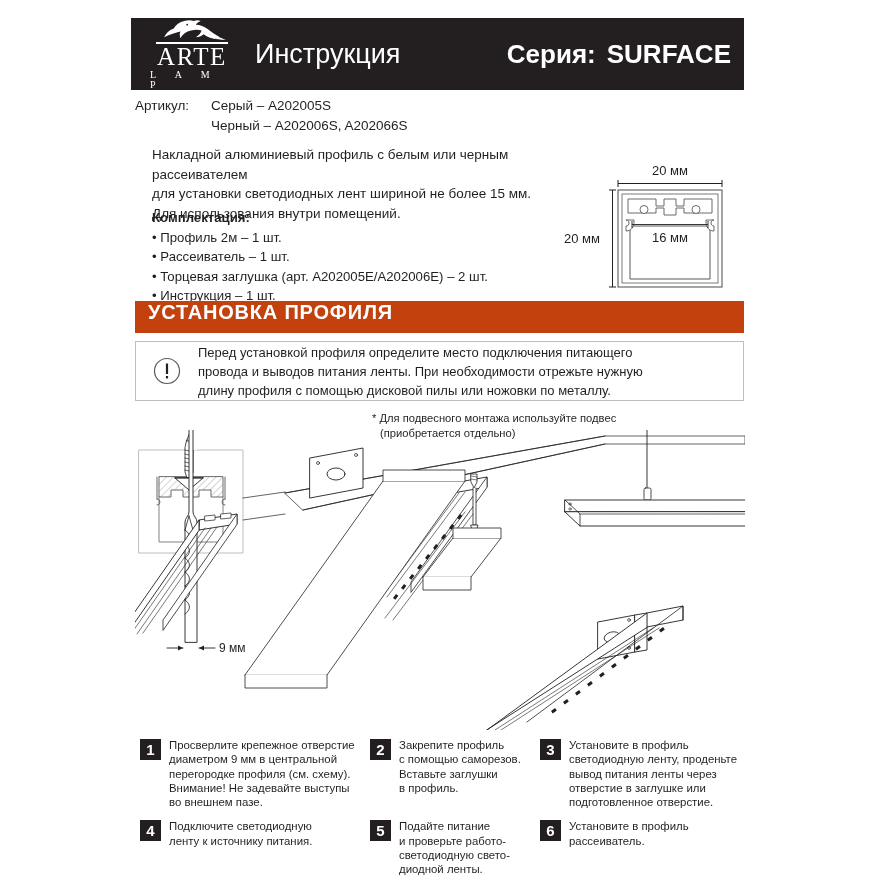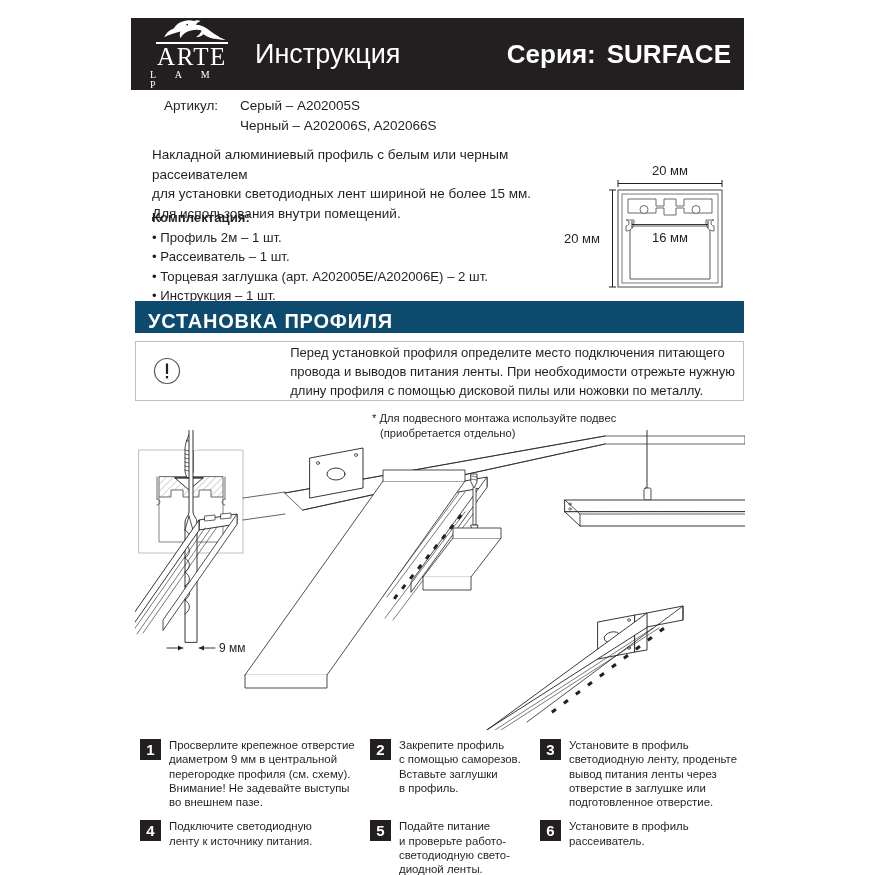--- a/index.html
+++ b/index.html
@@ -73,21 +73,21 @@
   .header-series-label {
     color: #ffffff; font-size: 26px; font-weight: 700;
   }
   .header-series-value {
     color: #ffffff; font-size: 26px; font-weight: 700;
   }
 
   
   .article {
     position: absolute;
-    left: 164px; top: 96px;
+    left: 135px; top: 96px;
     font-size: 13.5px;
     line-height: 20px;
   }
   .article-row { display: flex; }
   .article-label { width: 76px; flex: none; }
   .article-values { }
   .article-values div { white-space: nowrap; }
 
   
   .description {
@@ -116,41 +116,40 @@
     left: 556px; top: 158px;
     width: 180px; height: 132px;
   }
   .dimdraw svg { display:block; }
 
   
   .banner {
     position: absolute;
     left: 135px; top: 301px;
     width: 609px; height: 32px;
-    background: #0c4a6e;
-    display: flex;
-    align-items: flex-end;
+    background: #c2410c;
+    display: flex;
+    align-items: flex-start;
   }
   .banner-text {
     color: #ffffff;
     font-size: 20px;
     font-weight: 700;
     letter-spacing: 0.8px;
     padding-left: 13px;
   }
 
   
   .notebox {
     position: absolute;
     left: 135px; top: 341px;
     width: 609px; height: 60px;
     border: 1px solid #bcbec0;
     display: flex;
     align-items: center;
-    justify-content: space-between;
   }
   .notebox-icon {
     width: 62px; flex: none;
     display: flex; align-items: center; justify-content: center;
   }
   .notebox-text {
     font-size: 13px;
     line-height: 19px;
     padding-right: 8px;
   }

